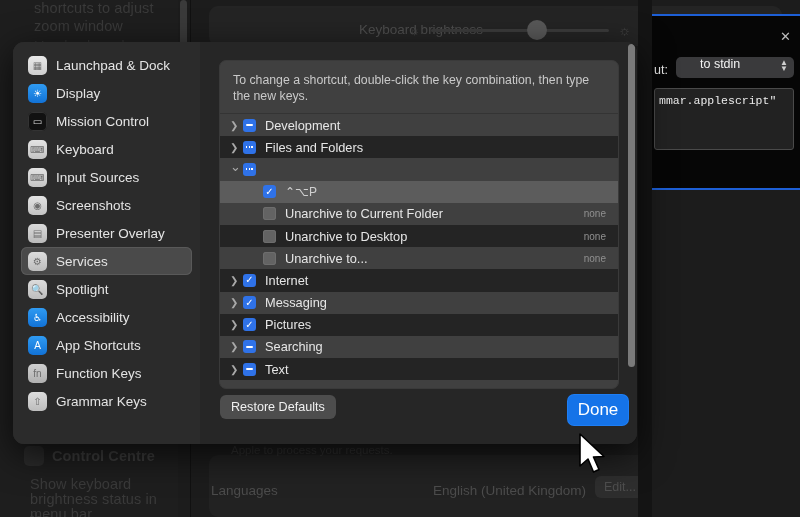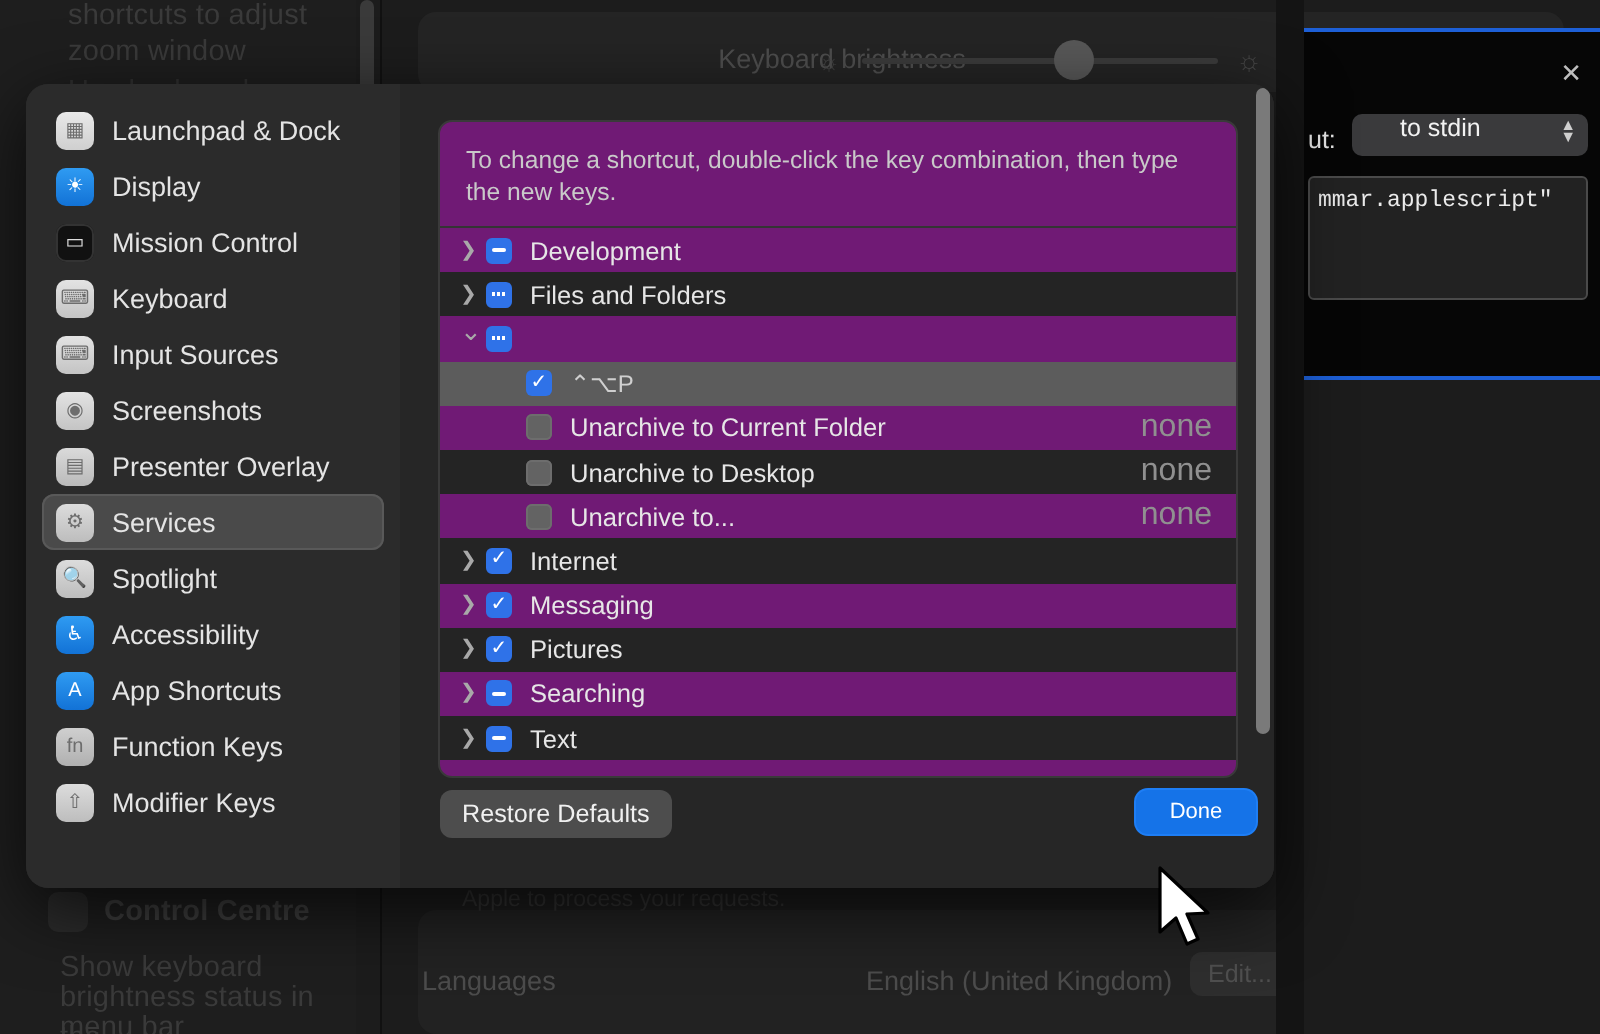--- a/index.html
+++ b/index.html
@@ -96,21 +96,21 @@
     width:19px;height:19px;border-radius:5px;margin-right:9px;flex:none;
     display:flex;align-items:center;justify-content:center;
     font-size:10px;color:#fff;overflow:hidden;position:relative;
   }
   
   #sheet-main{
     position:absolute;left:187px;top:0;right:0;height:402px;background:#262626;
   }
   #list-card{
     position:absolute;left:19px;top:18px;width:398px;height:327px;
-    background:#701a75;border:1px solid #3a3a3a;border-radius:7px;overflow:hidden;
+    background:#404040;border:1px solid #3a3a3a;border-radius:7px;overflow:hidden;
   }
   #hint{
     padding:11px 13px 9px 13px;color:#c9c9c9;font-size:12.3px;line-height:16px;
     border-bottom:1px solid #343434;
   }
   #svc-list{position:relative;}
   .svc-row{
     display:flex;align-items:center;height:22.2px;font-size:12.8px;color:#e6e6e6;
     padding-left:10px;box-sizing:border-box;position:relative;
   }
@@ -126,34 +126,34 @@
   }
   .cbx.on{background:#2f72e8;}
   .cbx.mixed{background:#2f72e8;}
   .cbx.off{background:#636363;box-shadow:inset 0 0 0 1px #6d6d6d;}
   .cbx .dash{width:7px;height:2px;background:#fff;border-radius:1px;}
   .cbx .dots{width:8px;height:2px;background:repeating-linear-gradient(to right,#fff 0 1.4px,transparent 1.4px 2.6px);}
   .svc-label{flex:1;white-space:nowrap;}
   .svc-key{
     color:#cfcfcf;font-size:12px;padding-right:12px;white-space:nowrap;
   }
-  .svc-key.none{color:#909090;font-size:16px;}
+  .svc-key.none{color:#909090;font-size:10px;}
   #list-scroll{
     position:absolute;right:2px;top:2px;width:7px;height:323px;
     background:#8a8a8a;border-radius:4px;opacity:.85;
   }
   #restore-btn{
     position:absolute;left:20px;top:353px;background:#4d4d4d;color:#f0f0f0;
     border:none;border-radius:6px;font-size:12.6px;padding:5px 11px;
     font-family:inherit;
   }
   #done-btn{
     position:absolute;left:368px;top:353px;width:60px;
     background:#1573e8;color:#fff;border:none;border-radius:6px;
-    font-size:11px;padding:5px 0;font-family:inherit;
+    font-size:17px;padding:5px 0;font-family:inherit;
     box-shadow:0 0 0 1px #1e7ef5;
   }
   
   #cursor{position:absolute;left:578px;top:433px;width:30px;height:44px;}
 </style>
 </head>
 <body>
 
 <div id="bg">
 
@@ -258,21 +258,21 @@
       <div class="side-item">
         <span class="side-ic" style="background: linear-gradient(rgb(47, 155, 242), rgb(18, 114, 214)); color: rgb(255, 255, 255);">A</span>
         <span>App Shortcuts</span>
       </div>
       <div class="side-item">
         <span class="side-ic" style="background: linear-gradient(rgb(207, 207, 207), rgb(176, 176, 176)); color: rgb(109, 109, 109);">fn</span>
         <span>Function Keys</span>
       </div>
       <div class="side-item">
         <span class="side-ic" style="background: linear-gradient(rgb(220, 220, 220), rgb(189, 189, 189)); color: rgb(109, 109, 109);">⇧</span>
-        <span>Modifier Keys</span>
+        <span>Grammar Keys</span>
       </div>
     </div>
 
   <div id="sheet-main">
     <div id="list-card">
       <div id="hint">To change a shortcut, double-click the key combination, then type the new keys.</div>
       <div id="svc-list">
           <div class="svc-row">
             <span class="disc">❯</span>
             <span class="cbx mixed">

